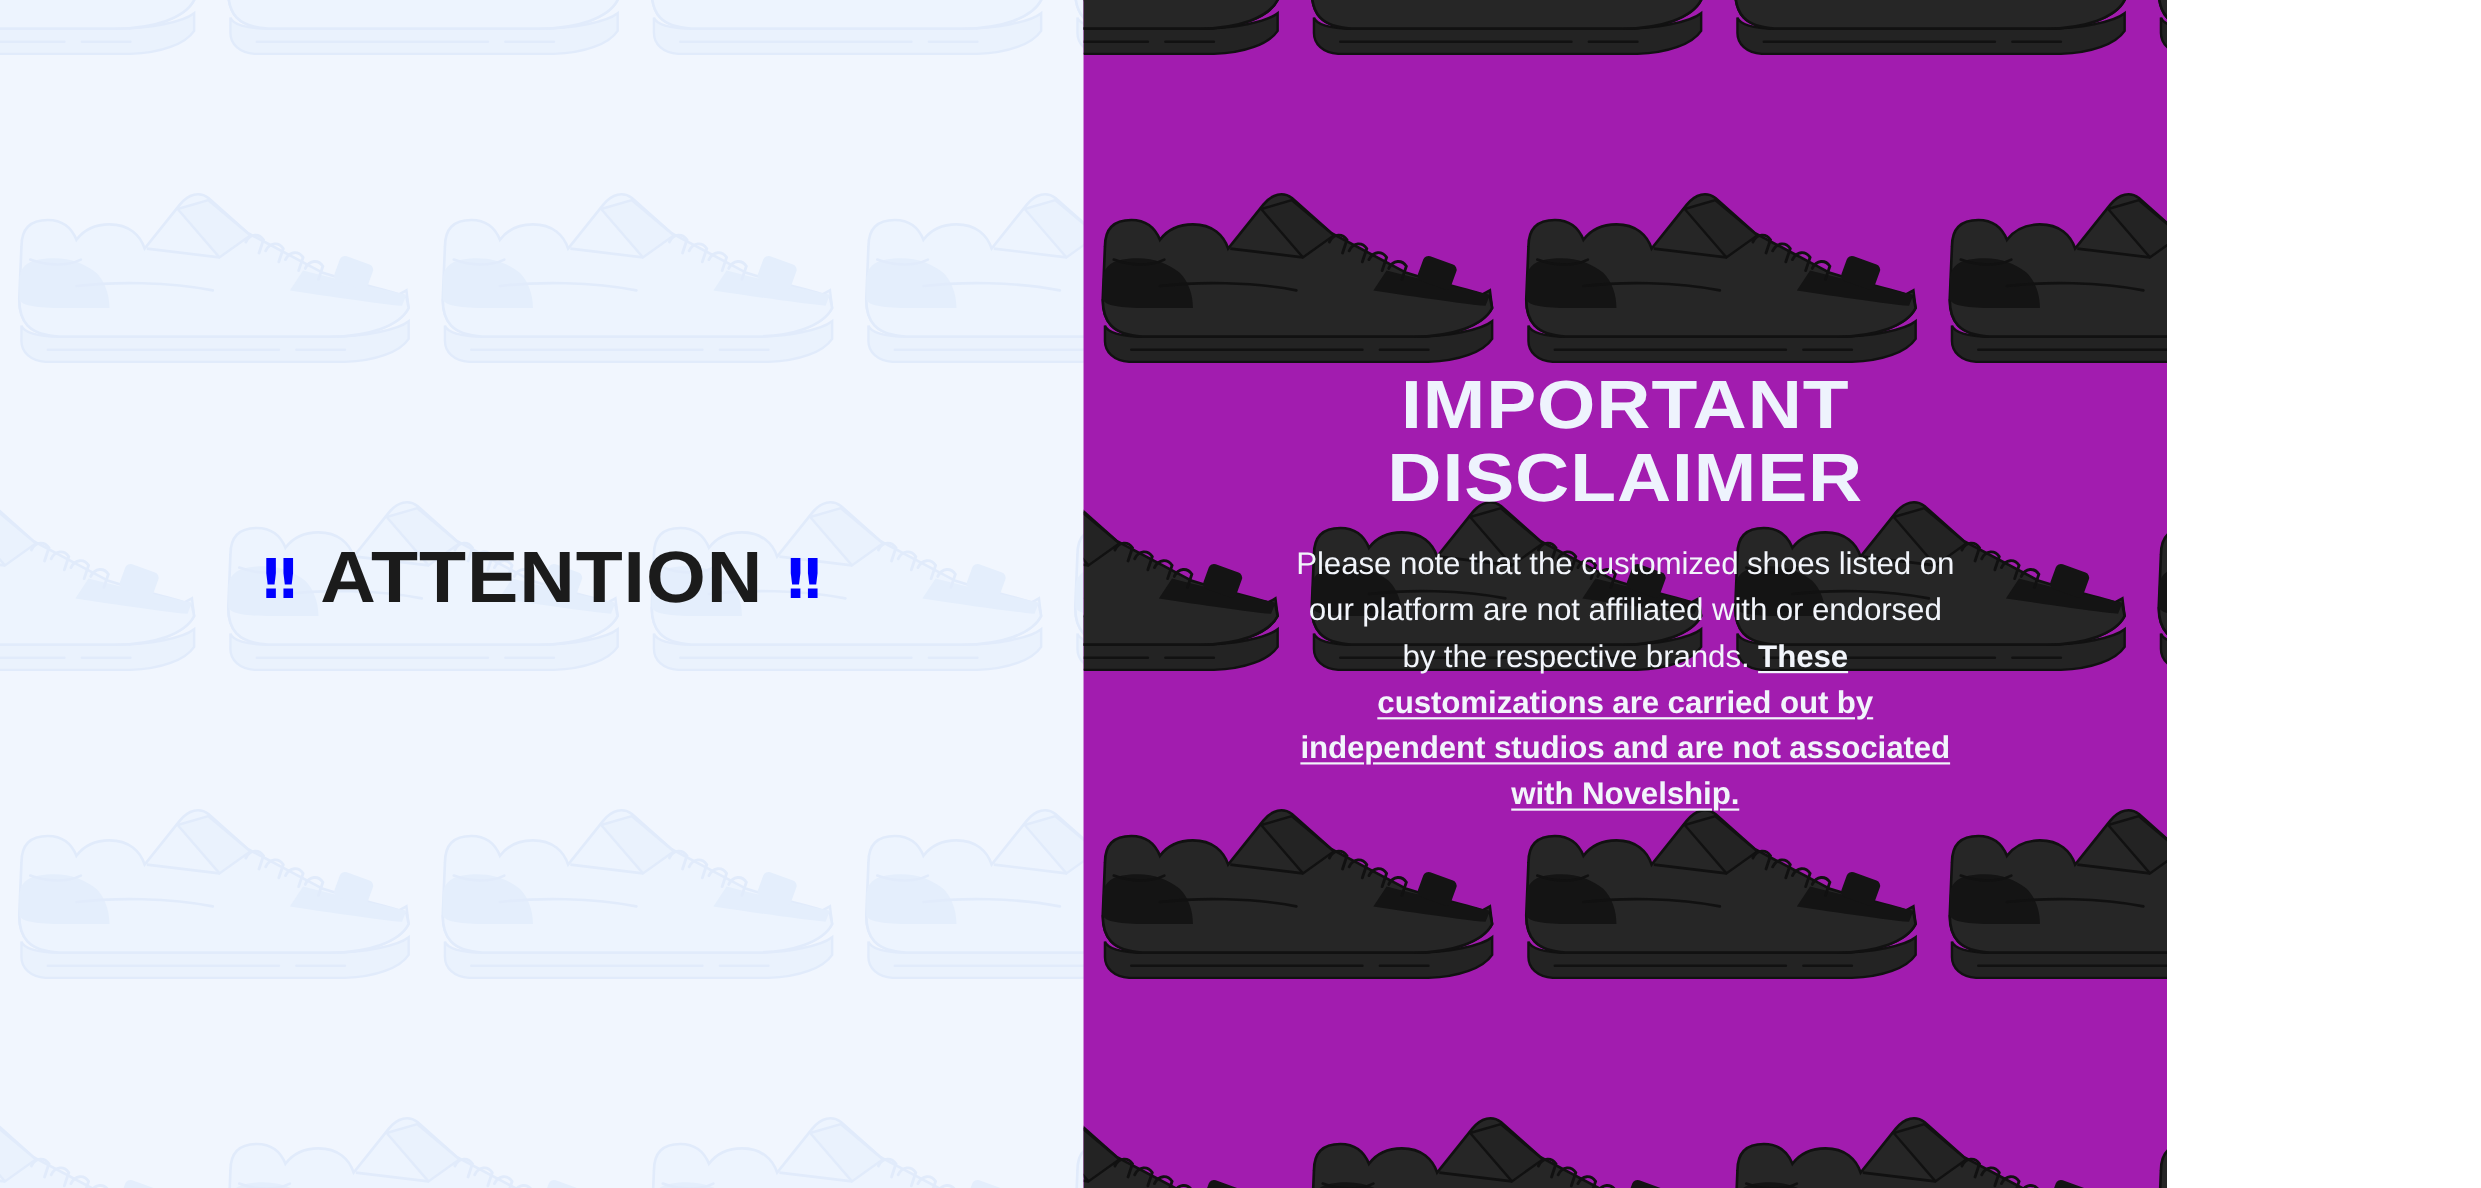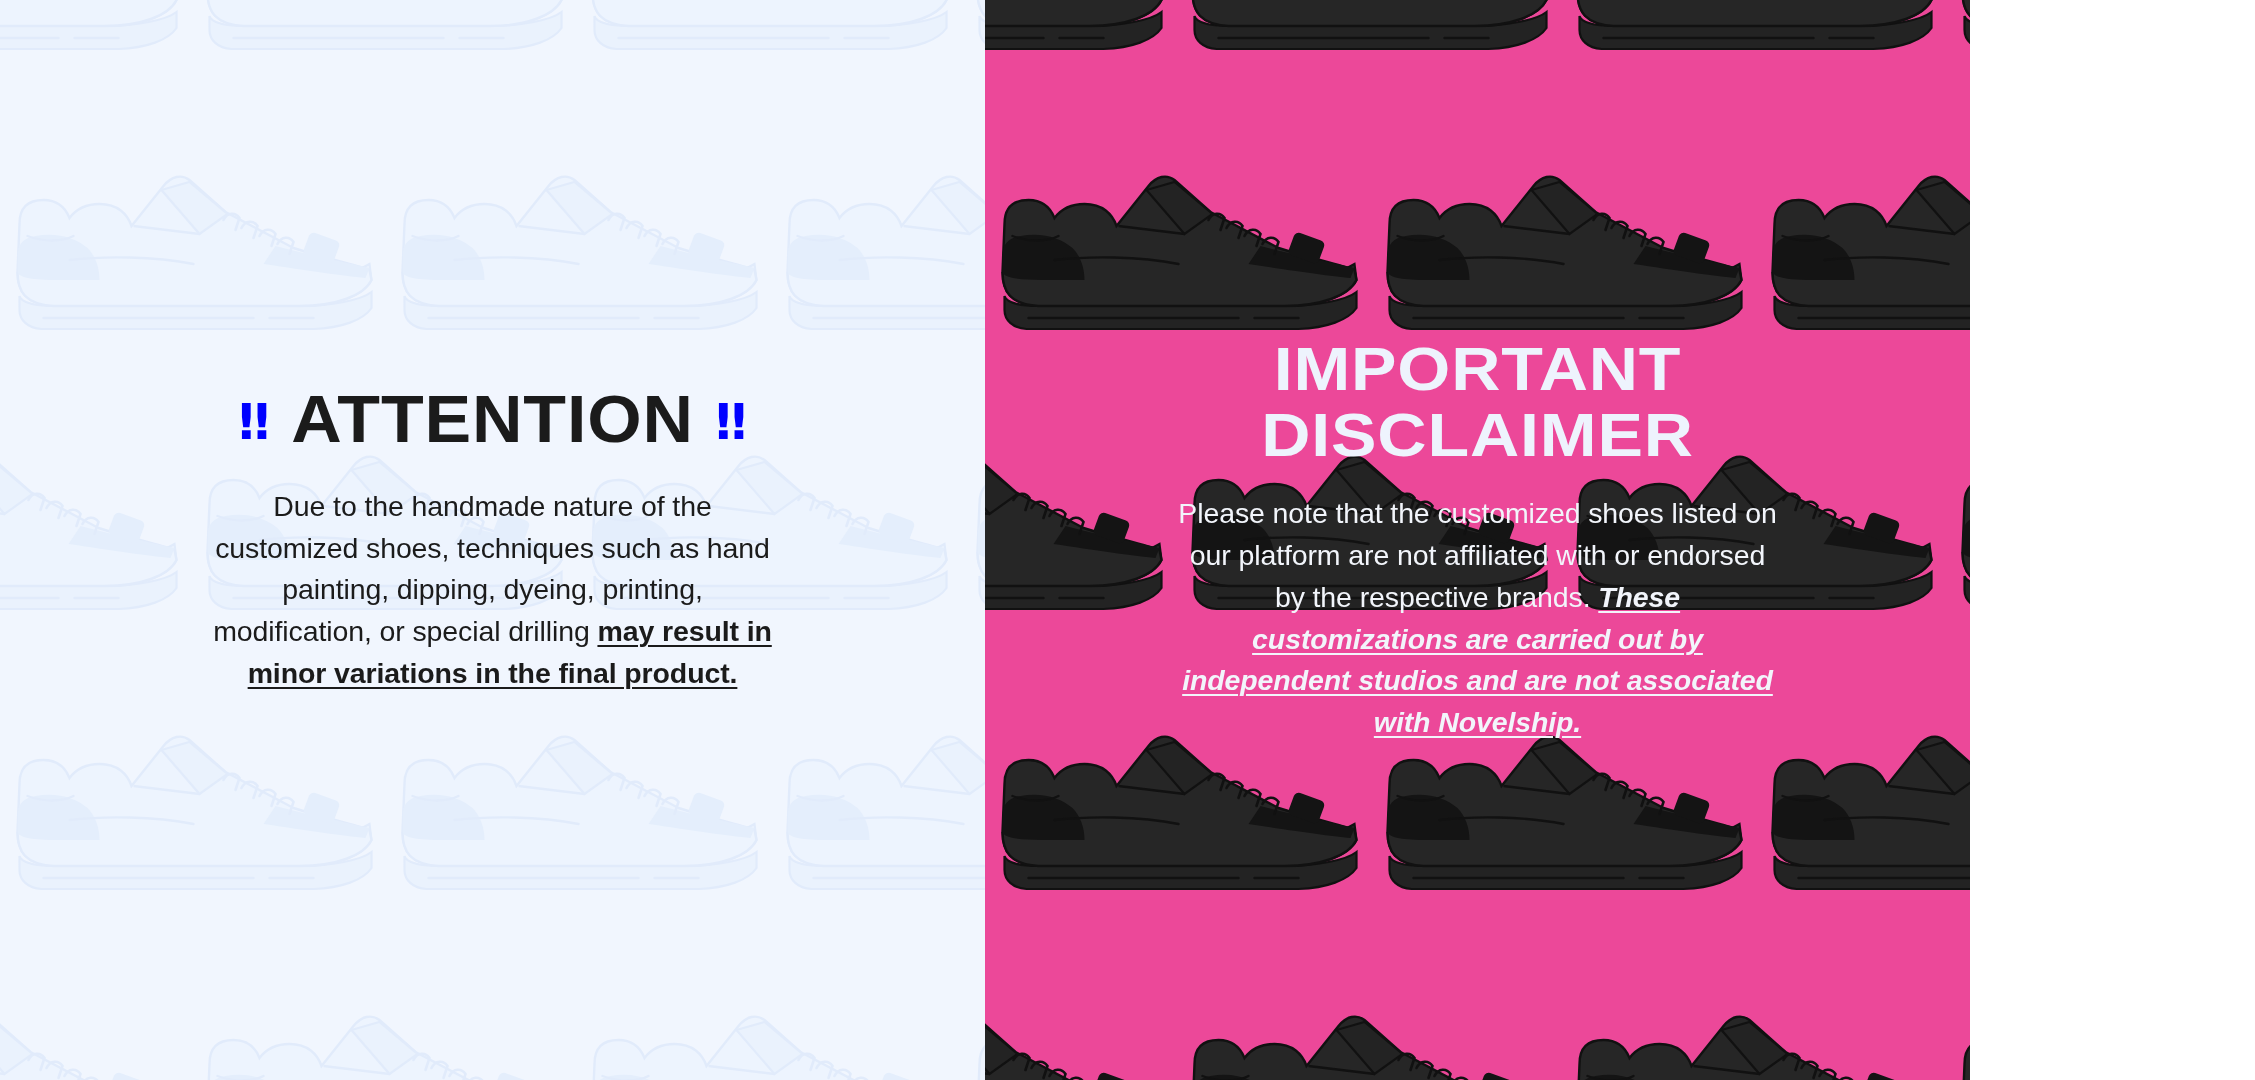--- a/index.html
+++ b/index.html
@@ -82,21 +82,21 @@
     letter-spacing:-0.004em;
   }
   .body-light .em {
     font-weight:bold;
     text-decoration:underline;
     text-underline-offset:4px;
     text-decoration-thickness:2px;
   }
 
   
-  .panel-dark { background:#ec4899; }
+  .panel-dark { background:#a21caf; }
 
   .heading-disclaimer {
     font-family:"Liberation Sans", sans-serif;
     font-weight:bold;
     font-size:62px;
     letter-spacing:0.012em;
     color:#eef3fd;
     line-height:1.06;
     margin-bottom:26px;
     transform:scaleX(1.10);
@@ -112,21 +112,20 @@
     line-height:1.465;
     max-width:600px;
     margin:0 auto;
     letter-spacing:-0.004em;
   }
   .body-dark .em {
     font-weight:bold;
     text-decoration:underline;
     text-underline-offset:4px;
     text-decoration-thickness:2px;
-    font-style:italic;
   }
 </style>
 </head>
 <body>
 
 <div class="banner">
 
   <section class="panel panel-light">
 
     <div class="panel-bg">
@@ -202,23 +201,20 @@
         </g>
       </svg>
     </div>
 
     <div class="panel-content">
 
       <h1 class="heading-attention">
         <span class="bang">‼</span><span class="attention-word">ATTENTION</span><span class="bang">‼</span>
       </h1>
 
-      <p class="body-light">
-        <span>Due to the handmade nature of the customized shoes, techniques such as hand painting, dipping, dyeing, printing, modification, or special drilling </span><span class="em">may result in minor variations in the final product.</span>
-      </p>
 
     </div>
   </section>
 
   <section class="panel panel-dark">
 
     <div class="panel-bg">
       <svg viewBox="0 0 1128 1080" preserveAspectRatio="xMidYMid slice" aria-hidden="true">
         <defs>
           <g id="sneaker-dark">

